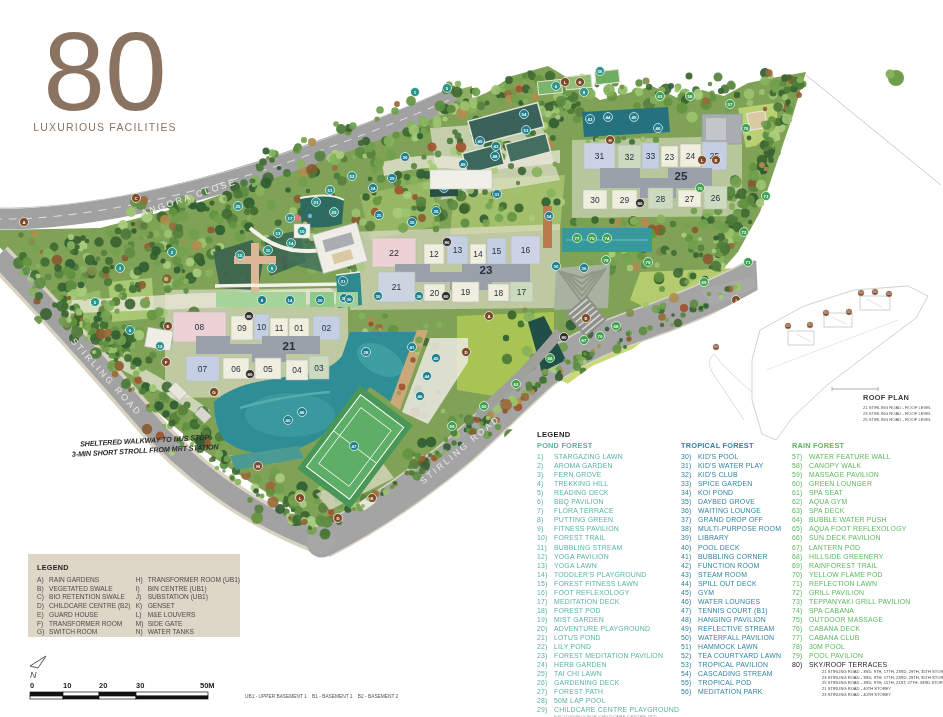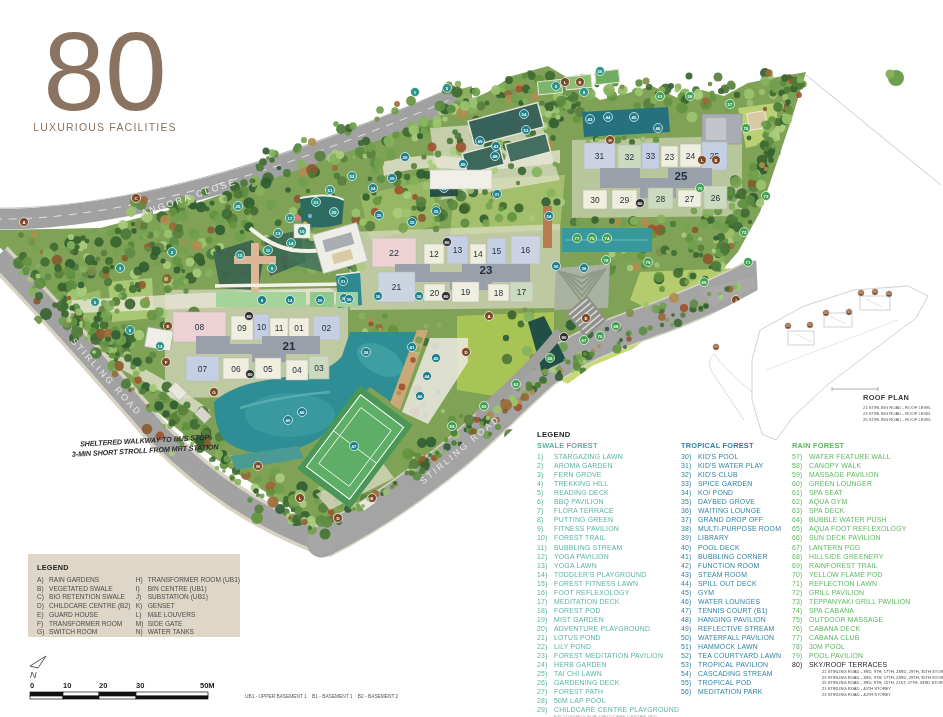--- a/index.html
+++ b/index.html
@@ -2090,21 +2090,21 @@
     </svg></div>
 
 <div class="abs title">
 <div class="t80">80</div>
 <div class="t2">LUXURIOUS FACILITIES</div>
 </div>
 
 <div class="abs legtitle">LEGEND</div>
 
 <div class="abs leg fern" style="left:537px;top:441px;">
-<div class="hd">SWALE FOREST</div>
+<div class="hd">POND FOREST</div>
 <div class="li"><span class="n">1)</span><span>STARGAZING LAWN</span></div>
     <div class="li"><span class="n">2)</span><span>AROMA GARDEN</span></div>
     <div class="li"><span class="n">3)</span><span>FERN GROVE</span></div>
     <div class="li"><span class="n">4)</span><span>TREKKING HILL</span></div>
     <div class="li"><span class="n">5)</span><span>READING DECK</span></div>
     <div class="li"><span class="n">6)</span><span>BBQ PAVILION</span></div>
     <div class="li"><span class="n">7)</span><span>FLORA TERRACE</span></div>
     <div class="li"><span class="n">8)</span><span>PUTTING GREEN</span></div>
     <div class="li"><span class="n">9)</span><span>FITNESS PAVILION</span></div>
     <div class="li"><span class="n">10)</span><span>FOREST TRAIL</span></div>

